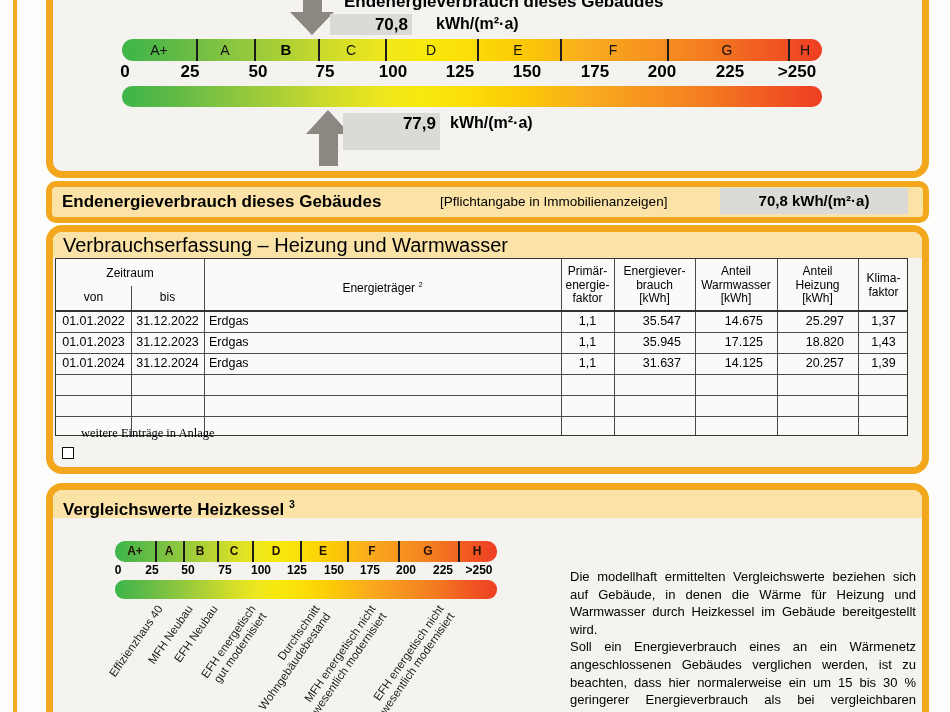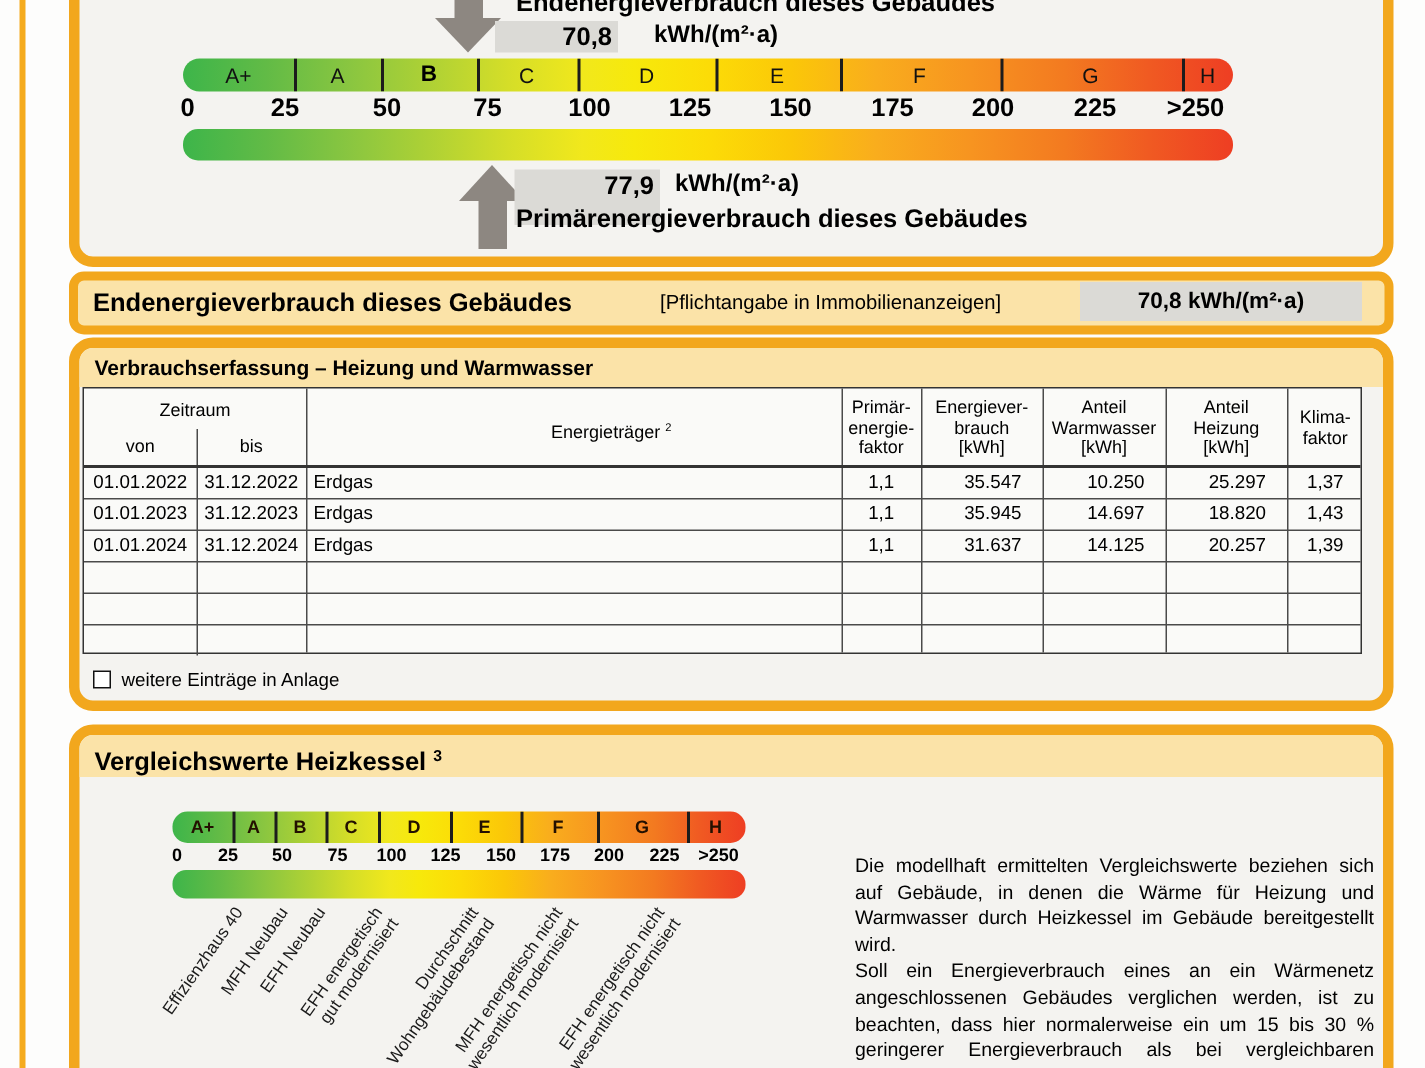--- a/index.html
+++ b/index.html
@@ -108,32 +108,31 @@
 
   <div class="abs grad" style="left:122px;top:86px;width:700px;height:21px;border-radius:10px;"></div>
 
   <div class="abs tri-up" style="left:306px;top:110px;"></div>
   <div class="abs arrow-part" style="left:319px;top:133px;width:19px;height:33px;"></div>
 
   <div class="abs valbox" style="left:343px;top:113px;width:97px;height:37px;">
     <div class="b17" style="text-align:right;padding-right:4px;line-height:21px;">77,9</div>
   </div>
   <div class="abs b16" style="left:450px;top:114px;">kWh/(m²·a)</div>
-  <div class="abs b17" style="left:344px;top:136px;white-space:nowrap;">Primärenergieverbrauch dieses Gebäudes</div>
 
   <div class="abs sec-band" style="left:46px;top:181px;width:883px;height:42px;"></div>
   <div class="abs b17" style="left:62px;top:188px;line-height:28px;white-space:nowrap;">Endenergieverbrauch dieses Gebäudes</div>
   <div class="abs" style="left:440px;top:188px;line-height:28px;font-size:13.5px;white-space:nowrap;">[Pflichtangabe in Immobilienanzeigen]</div>
   <div class="abs valbox" style="left:720px;top:188px;width:188px;height:26px;">
     <div style="text-align:center;line-height:26px;font-weight:bold;font-size:15px;">70,8 kWh/(m²·a)</div>
   </div>
 
   <div class="abs sec" style="left:46px;top:225px;width:883px;height:249px;"></div>
   <div class="abs hdr-band" style="left:53px;top:232px;width:869px;height:26px;"></div>
-  <div class="abs" style="left:63px;top:232px;line-height:26px;font-weight:bold;font-size:14px;white-space:nowrap;">Verbrauchserfassung – Heizung und Warmwasser</div>
+  <div class="abs" style="left:63px;top:232px;line-height:26px;font-weight:normal;font-size:20px;white-space:nowrap;">Verbrauchserfassung – Heizung und Warmwasser</div>
 
   <div class="abs tbl">
 
     <span class="vline" style="left:75px;top:27px;height:151px;"></span>
     <span class="vline" style="left:148px;"></span>
     <span class="vline" style="left:505px;"></span>
     <span class="vline" style="left:558px;"></span>
     <span class="vline" style="left:639px;"></span>
     <span class="vline" style="left:721px;"></span>
     <span class="vline" style="left:802px;"></span>
@@ -141,66 +140,66 @@
     <span class="hline strong" style="top:51px;"></span>
     <span class="hline" style="top:73px;"></span>
     <span class="hline" style="top:94px;"></span>
     <span class="hline" style="top:115px;"></span>
     <span class="hline" style="top:136px;"></span>
     <span class="hline" style="top:157px;"></span>
 
     <div class="th" style="left:0;top:8px;width:148px;">Zeitraum</div>
     <div class="th" style="left:0;top:32px;width:75px;">von</div>
     <div class="th" style="left:75px;top:32px;width:73px;">bis</div>
-    <div class="th" style="left:148px;top:19px;width:357px;padding-left:25px;"><span>Energieträger</span> <sup>2</sup></div>
+    <div class="th" style="left:148px;top:19px;width:357px;"><span>Energieträger</span> <sup>2</sup></div>
     <div class="th" style="left:505px;top:6px;width:53px;">Primär-
 energie-
 faktor</div>
     <div class="th" style="left:558px;top:6px;width:81px;">Energiever-
 brauch
 [kWh]</div>
     <div class="th" style="left:639px;top:6px;width:82px;">Anteil
 Warmwasser
 [kWh]</div>
     <div class="th" style="left:721px;top:6px;width:81px;">Anteil
 Heizung
 [kWh]</div>
     <div class="th" style="left:802px;top:13px;width:51px;">Klima-
 faktor</div>
 
     <div class="td c" style="left:0;top:52px;width:75px;">01.01.2022</div>
     <div class="td c" style="left:75px;top:52px;width:73px;">31.12.2022</div>
     <div class="td" style="left:153px;top:52px;width:350px;">Erdgas</div>
     <div class="td c" style="left:505px;top:52px;width:53px;">1,1</div>
     <div class="td r" style="left:558px;top:52px;width:81px;">35.547</div>
-    <div class="td r" style="left:639px;top:52px;width:82px;">10.250</div>
+    <div class="td r" style="left:639px;top:52px;width:82px;">14.675</div>
     <div class="td r" style="left:721px;top:52px;width:81px;">25.297</div>
     <div class="td c" style="left:802px;top:52px;width:51px;">1,37</div>
 
     <div class="td c" style="left:0;top:73px;width:75px;">01.01.2023</div>
     <div class="td c" style="left:75px;top:73px;width:73px;">31.12.2023</div>
     <div class="td" style="left:153px;top:73px;width:350px;">Erdgas</div>
     <div class="td c" style="left:505px;top:73px;width:53px;">1,1</div>
     <div class="td r" style="left:558px;top:73px;width:81px;">35.945</div>
-    <div class="td r" style="left:639px;top:73px;width:82px;">14.697</div>
+    <div class="td r" style="left:639px;top:73px;width:82px;">17.125</div>
     <div class="td r" style="left:721px;top:73px;width:81px;">18.820</div>
     <div class="td c" style="left:802px;top:73px;width:51px;">1,43</div>
 
     <div class="td c" style="left:0;top:94px;width:75px;">01.01.2024</div>
     <div class="td c" style="left:75px;top:94px;width:73px;">31.12.2024</div>
     <div class="td" style="left:153px;top:94px;width:350px;">Erdgas</div>
     <div class="td c" style="left:505px;top:94px;width:53px;">1,1</div>
     <div class="td r" style="left:558px;top:94px;width:81px;">31.637</div>
     <div class="td r" style="left:639px;top:94px;width:82px;">14.125</div>
     <div class="td r" style="left:721px;top:94px;width:81px;">20.257</div>
     <div class="td c" style="left:802px;top:94px;width:51px;">1,39</div>
   </div>
 
   <div class="abs checkbox" style="left:62px;top:447px;"></div>
-  <div class="abs" style="left:81px;top:445px;font-size:12.5px;line-height:16px;">weitere Einträge in Anlage</div>
+  <div class="abs" style="left:81px;top:425px;font-size:12.5px;line-height:16px;font-family:Liberation Serif, serif;">weitere Einträge in Anlage</div>
 
   <div class="abs sec" style="left:46px;top:483px;width:883px;height:280px;"></div>
   <div class="abs hdr-band" style="left:53px;top:490px;width:869px;height:28px;"></div>
   <div class="abs" style="left:63px;top:490px;line-height:28px;font-weight:bold;font-size:17px;white-space:nowrap;"><span>Vergleichswerte Heizkessel</span> <sup>3</sup></div>
 
   <div class="abs grad bar" style="left:115px;top:541px;width:382px;height:21px;border-radius:10px;">
     <span class="bar-divider" style="left:40px;"></span>
     <span class="bar-divider" style="left:68px;"></span>
     <span class="bar-divider" style="left:102px;"></span>
     <span class="bar-divider" style="left:137px;"></span>

